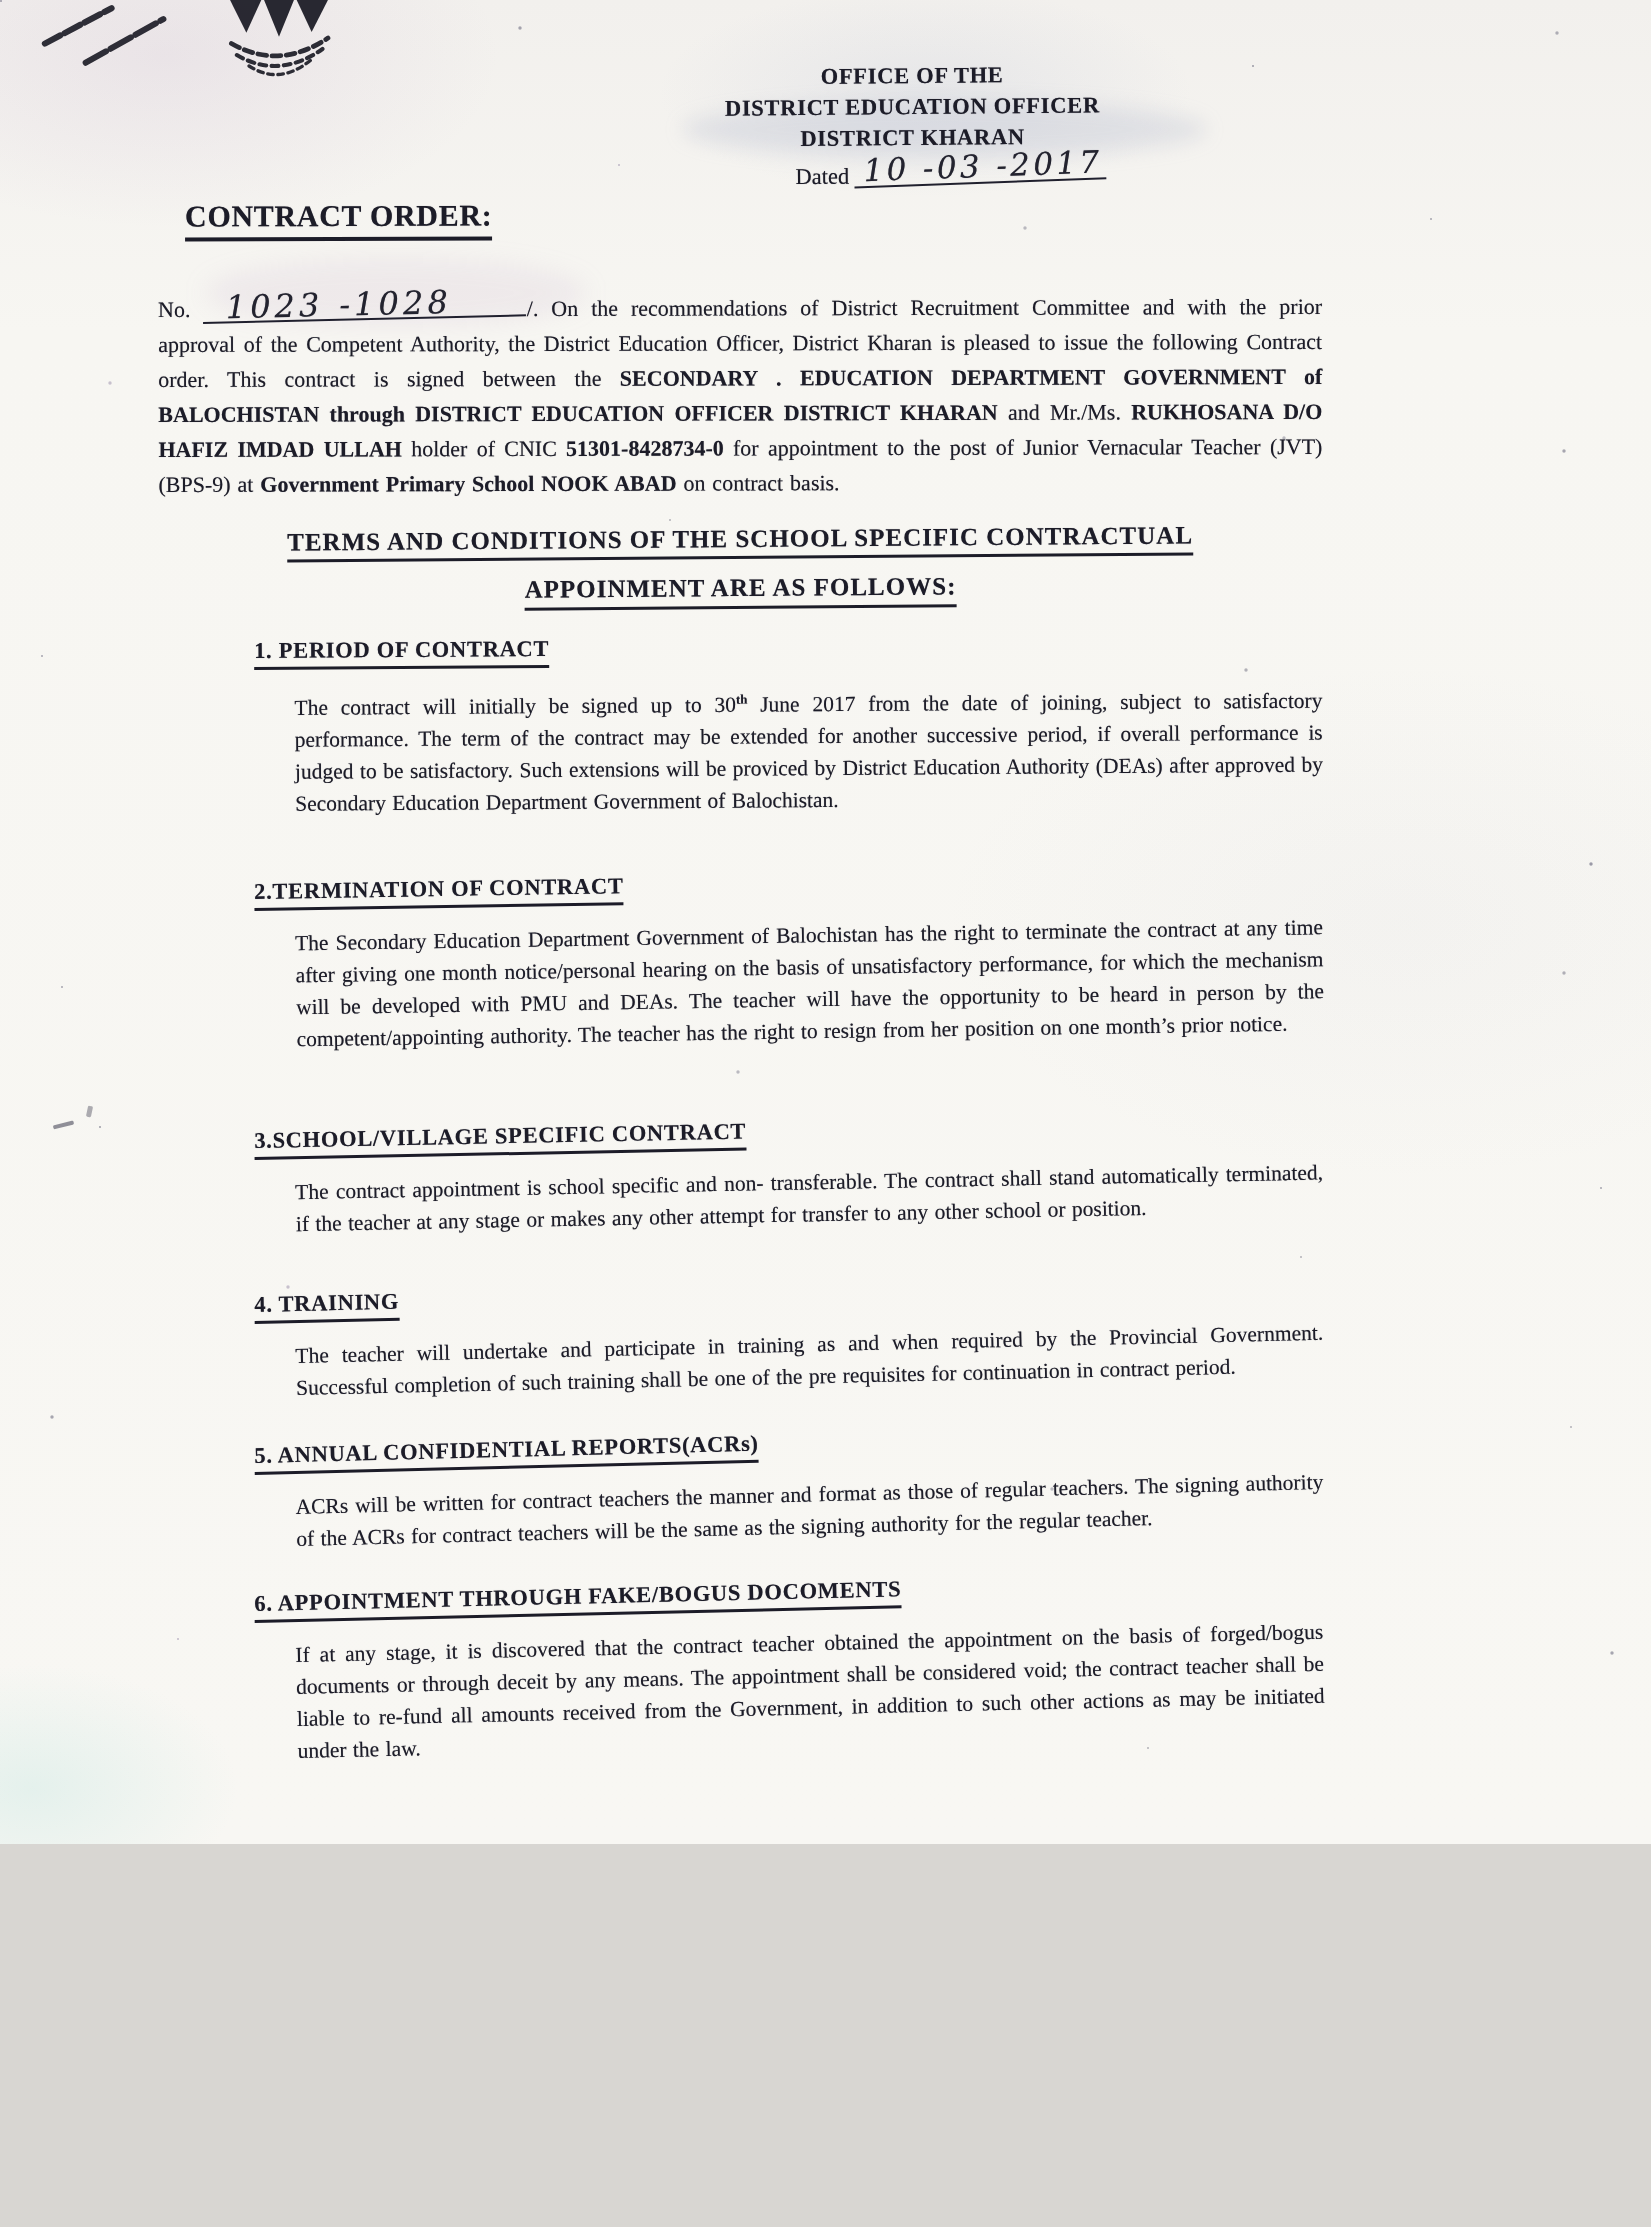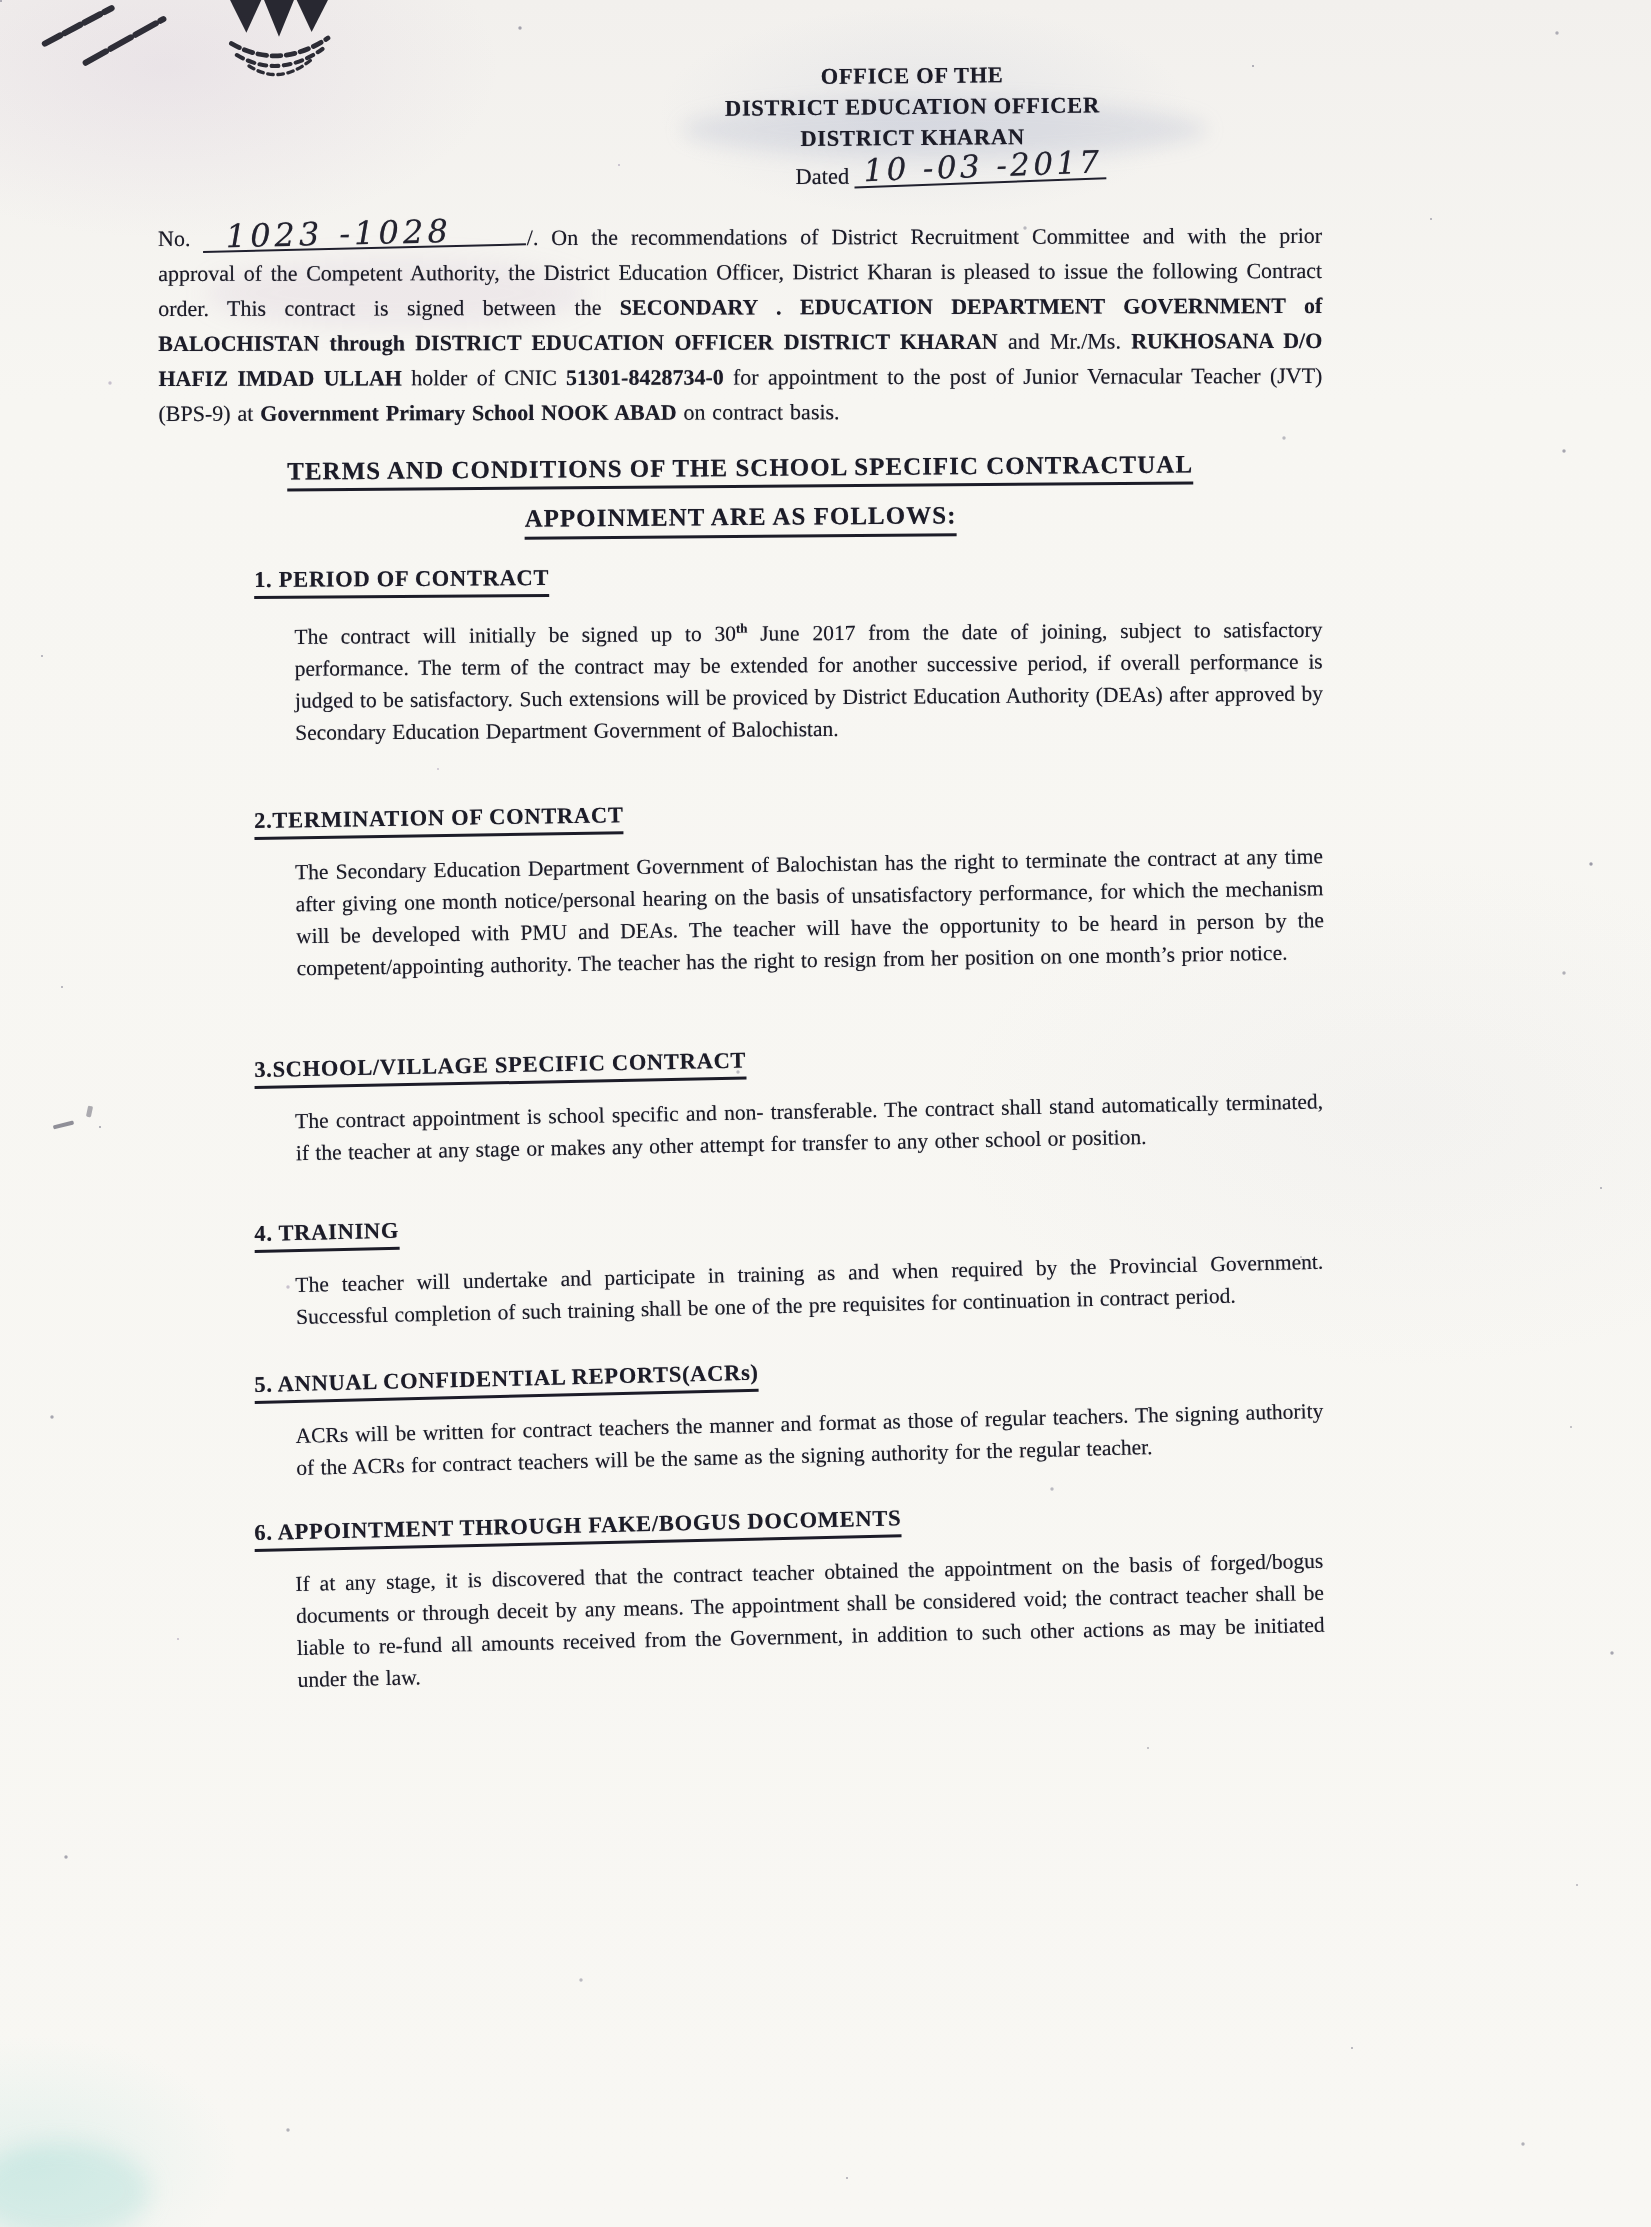--- a/index.html
+++ b/index.html
@@ -1,18 +1,18 @@
 <!DOCTYPE html>
 <html style="font-size:11px"><head>
 <meta charset="utf-8">
 <style>
   html,body{margin:0;padding:0;background:#d8d6d2;}
   .page{
     position:relative;
-    width:1652px;height:2227px;
+    width:1652px;height:1844px;
     margin:0 auto;
     overflow:hidden;
     color:#1c1c28;
     font-family:"Liberation Serif","DejaVu Serif",serif;
     background:
       radial-gradient(ellipse 478px 246px at 10% 3%, rgba(186,158,196,0.16), transparent 70%),
       radial-gradient(ellipse 382px 150px at 56% 5%, rgba(168,178,205,0.18), transparent 70%),
       radial-gradient(ellipse 293px 177px at 2% 97%, rgba(150,216,210,0.20), transparent 70%),
       radial-gradient(ellipse 614px 341px at 85% 50%, rgba(205,205,215,0.10), transparent 75%),
       linear-gradient(180deg,#f2f0ed 0%,#f7f6f2 18%,#f8f7f3 100%);
@@ -144,20 +144,23 @@
     <div class="hline">DISTRICT EDUCATION OFFICER</div>
     <div class="hline">DISTRICT KHARAN</div>
     <div class="dated-row">
       <span>Dated</span>
       <span class="hw hw-date">10 -03 -2017</span>
     </div>
   </div>
 
   <div class="content">
 
+    <div>
+      <span class="doc-title">CONTRACT ORDER:</span>
+    </div>
 
     <p class="intro">
       <span>No.</span>
       <span class="hw hw-no">1023 -1028</span><span>/.</span>
       <span>On the recommendations of District Recruitment Committee and with the prior approval of the Competent Authority, the District Education Officer, District Kharan is pleased to issue the following Contract order.  This contract is signed between the </span><span class="b">SECONDARY . EDUCATION DEPARTMENT GOVERNMENT of BALOCHISTAN through DISTRICT EDUCATION OFFICER DISTRICT KHARAN</span><span> and Mr./Ms. </span><span class="b">RUKHOSANA  D/O HAFIZ IMDAD ULLAH</span><span> holder of CNIC </span><span class="b">51301-8428734-0</span><span> for appointment to the post of Junior Vernacular Teacher (JVT) (BPS-9) at </span><span class="b">Government Primary School NOOK ABAD</span><span> on contract basis.</span>
     </p>
 
     <div class="terms">
       <div><span class="tline">TERMS AND CONDITIONS OF THE SCHOOL SPECIFIC CONTRACTUAL</span></div>
       <div><span class="tline tline2">APPOINMENT ARE AS FOLLOWS:</span></div>

